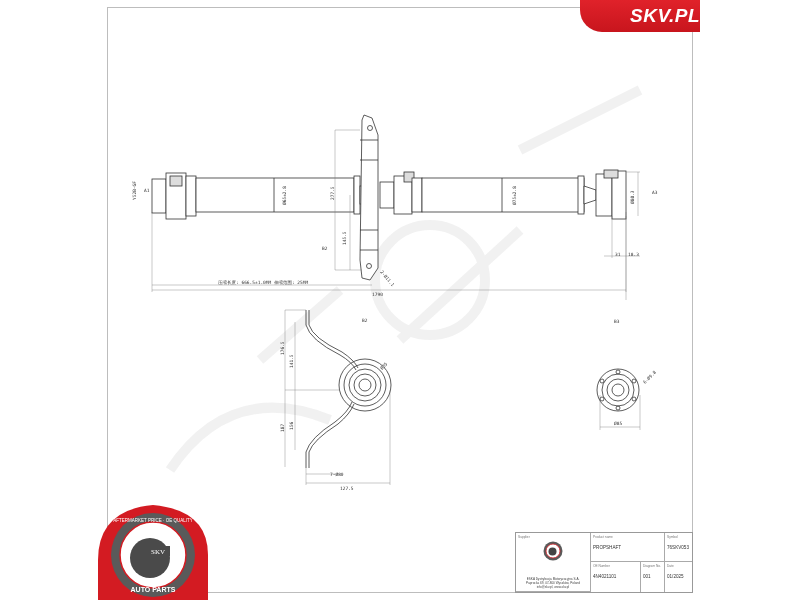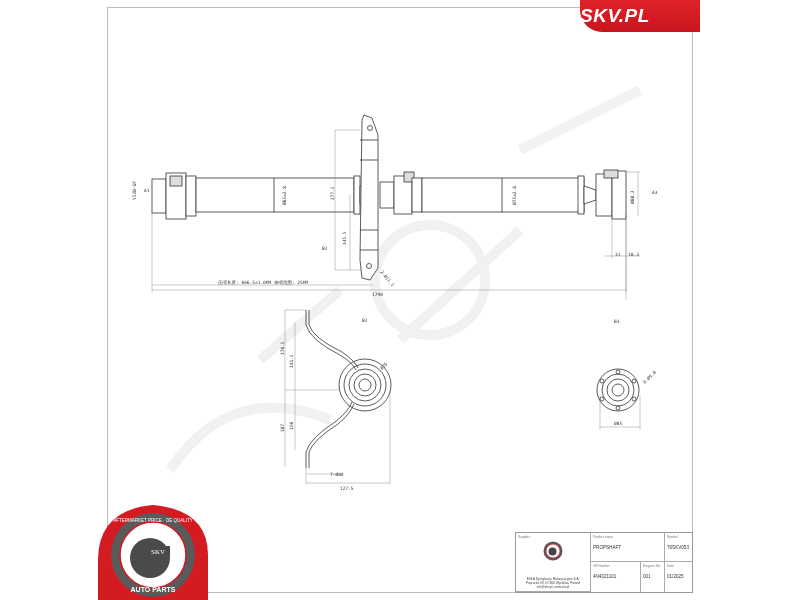--- a/index.html
+++ b/index.html
@@ -1,18 +1,18 @@
 <!DOCTYPE html>
 <html><head>
 <meta charset="utf-8">
 <style>
   html,body{margin:0;padding:0;background:#ffffff;}
   body{width:800px;height:600px;position:relative;overflow:hidden;font-family:"Liberation Sans",sans-serif;color:#222;}
   .frame{position:absolute;left:107px;top:7px;width:586px;height:586px;border:1px solid #bdbdbd;box-sizing:border-box;background:#fff;}
-  .badge{position:absolute;left:580px;top:0;width:120px;height:32px;background:linear-gradient(#e0222a,#c8151d);border-bottom-left-radius:22px;display:flex;align-items:center;justify-content:flex-start;}
+  .badge{position:absolute;left:580px;top:0;width:120px;height:32px;background:linear-gradient(#e0222a,#c8151d);border-bottom-left-radius:22px;display:flex;align-items:center;justify-content:flex-end;}
   .badge span{color:#fff;font-weight:bold;font-style:italic;font-size:19px;letter-spacing:0.5px;}
   svg.drawing{position:absolute;left:0;top:0;}
   .dimtxt{font-family:"DejaVu Sans Mono",monospace;font-size:4.5px;fill:#333;}
   .tb{position:absolute;left:515px;top:532px;width:178px;height:61px;border:1px solid #999;box-sizing:border-box;background:#fff;font-size:4.5px;}
   .tb .cell{position:absolute;border-right:1px solid #aaa;border-bottom:1px solid #aaa;box-sizing:border-box;}
   .tb .lab{position:absolute;left:2px;top:2px;font-size:3.2px;color:#777;}
   .tb .val{position:absolute;left:2px;top:12px;font-size:4.6px;color:#333;}
   .seal{position:absolute;left:98px;top:500px;width:110px;height:100px;}
   .addr{position:absolute;left:2px;right:2px;bottom:2px;text-align:center;font-size:3.1px;line-height:4px;color:#444;}
 </style>

